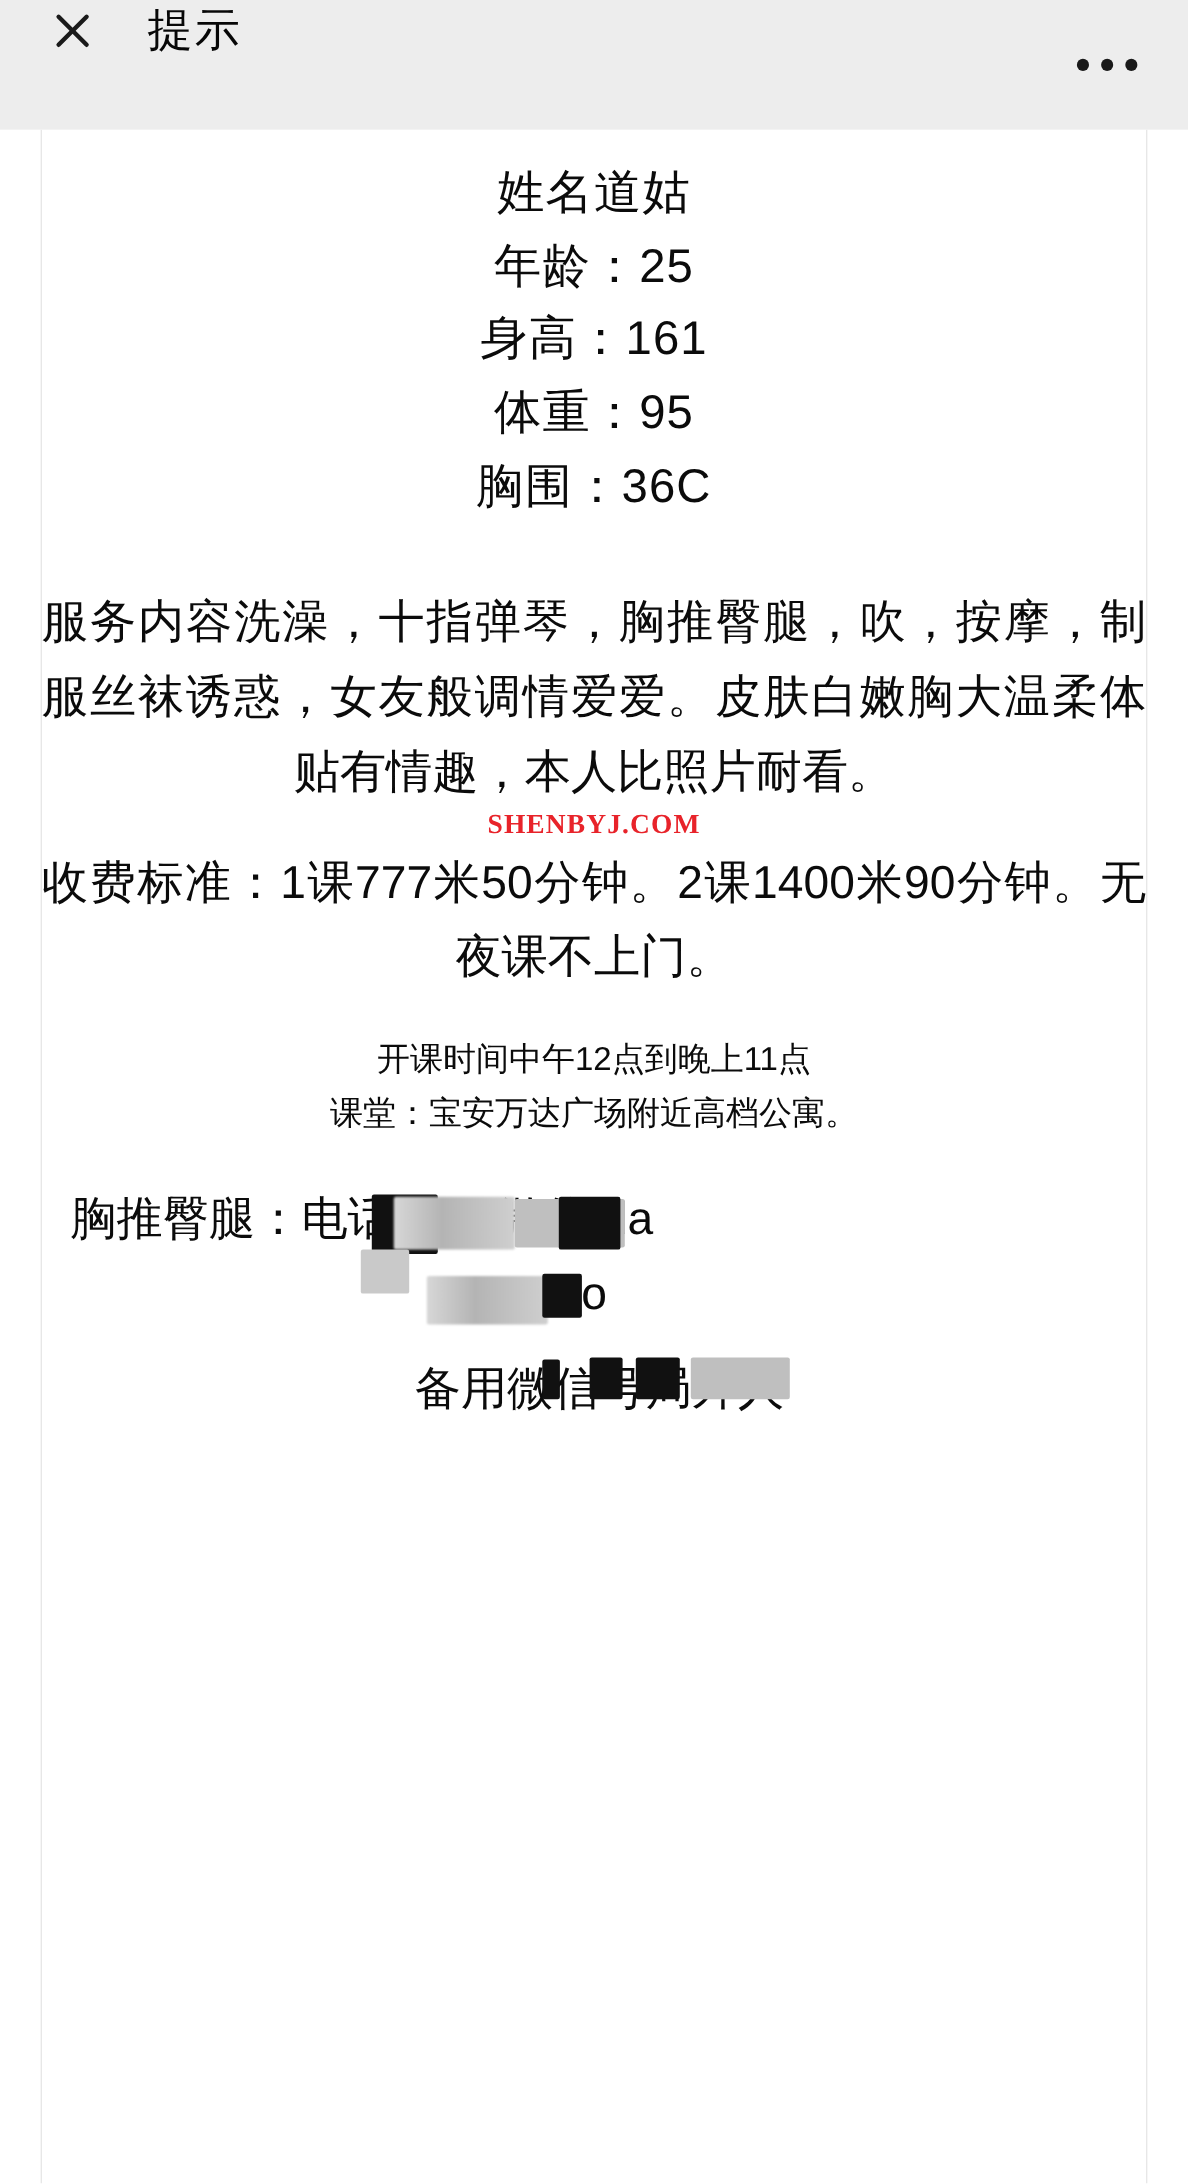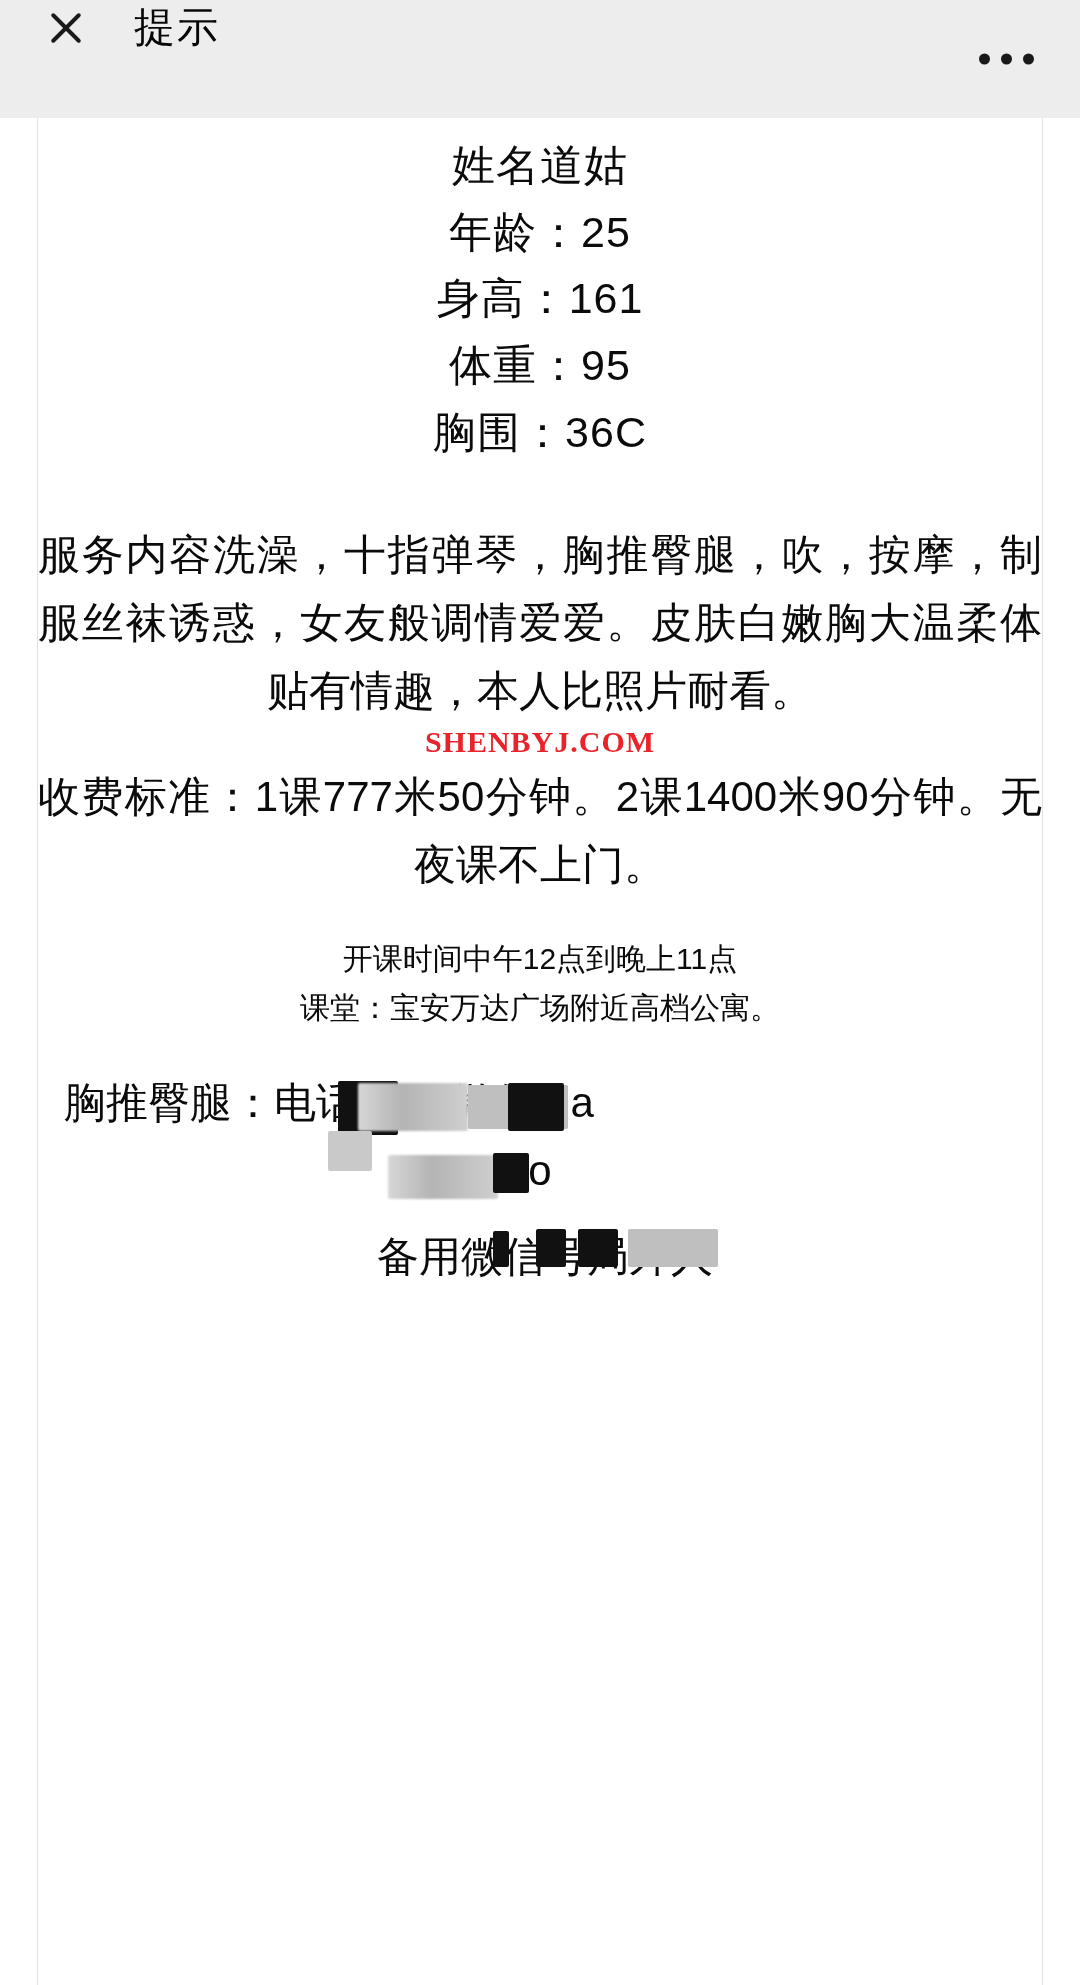--- a/index.html
+++ b/index.html
@@ -86,21 +86,21 @@
     position: absolute;
     top: 0;
     bottom: 0;
     width: 1px;
     background: #e2e2e2;
   }
   .content::before { left: 37px; }
   .content::after  { right: 37px; }
 
   .article {
-    padding-top: 14px;
+    padding-top: 24px;
     color: #0b0b0b;
     font-size: 42px;
     line-height: 1.58;
   }
   .profile-line {
     text-align: center;
     font-size: 43px;
     line-height: 1.55;
     letter-spacing: 1px;
   }
@@ -120,21 +120,21 @@
     font-size: 30px;
     line-height: 1.62;
     text-align: center;
   }
 
   .watermark {
     text-align: center;
     color: #e8232a;
     font-family: "Liberation Serif", "DejaVu Serif", serif;
     font-weight: bold;
-    font-size: 30px;
+    font-size: 25px;
     letter-spacing: 1px;
     line-height: 1;
     margin: 2px 0 6px 0;
   }
 
   .contact-wrap {
     position: relative;
     font-size: 42px;
     line-height: 1.62;
     text-align: center;

